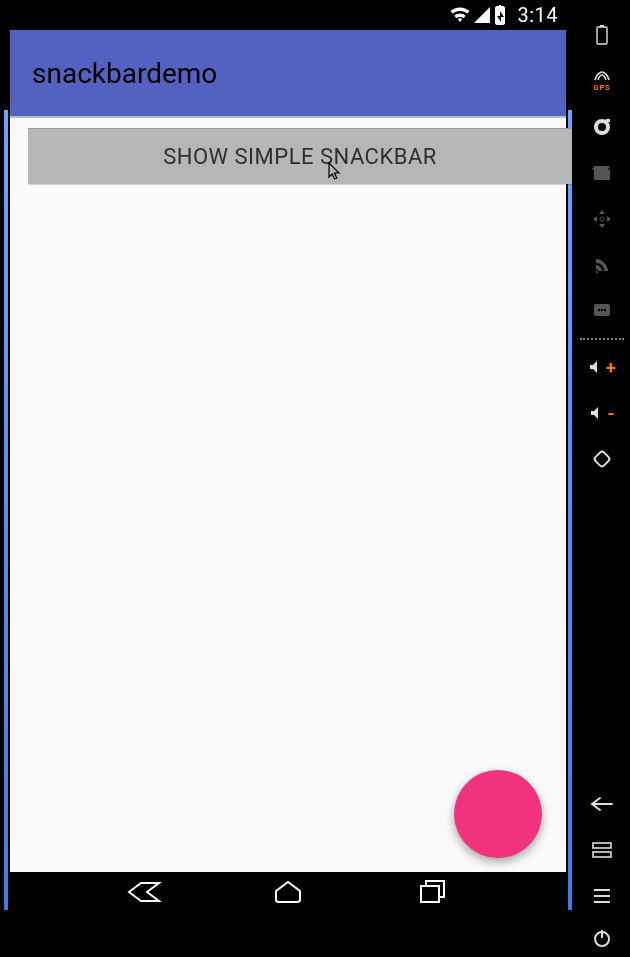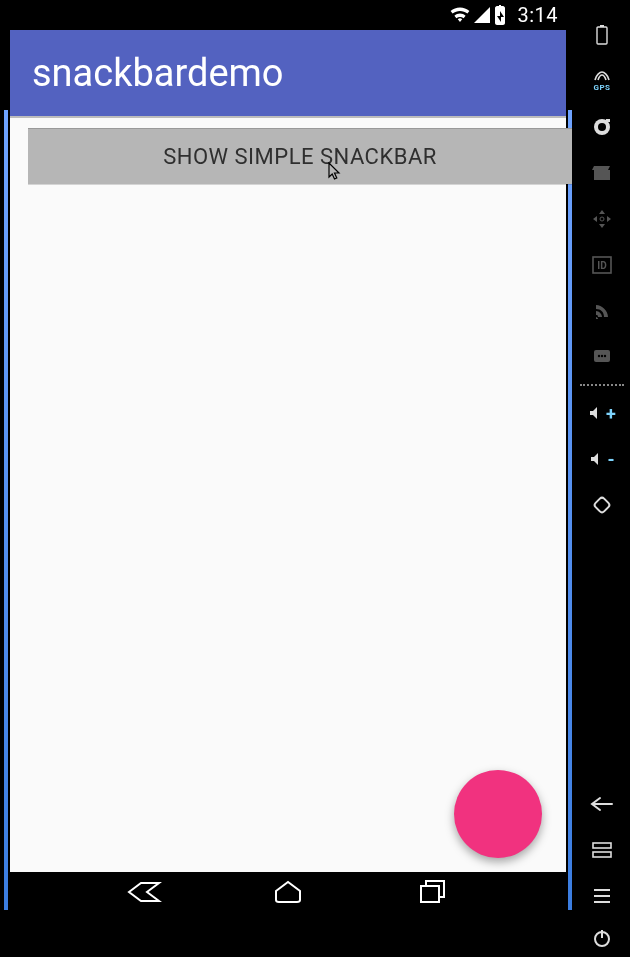--- a/index.html
+++ b/index.html
@@ -42,22 +42,22 @@
     .status-time { font-size: 20px; margin-left: 6px; letter-spacing: 0.5px; }
     .app-bar {
       height: 88px;
       background: #5362c0;
       display: flex;
       align-items: center;
       padding: 0 22px;
       border-bottom: 2px solid #bcbcbc;
     }
     .app-title {
-      color: #ffffff;
-      font-size: 38px;
+      color: #000000;
+      font-size: 28px;
       font-weight: 400;
     }
     .content-area {
       position: relative;
       background: #fafafa;
       height: calc(100% - 30px - 88px - 48px);
       padding: 10px 6px;
     }
     .main-button {
       width: 100%;
@@ -121,21 +121,21 @@
       align-items: center;
       padding-top: 12px;
       gap: 0;
     }
     .side-btn {
       width: 56px;
       height: 46px;
       display: flex;
       align-items: center;
       justify-content: center;
-      color: #7dd3fc;
+      color: #f97316;
       cursor: pointer;
       font-size: 18px;
     }
     .side-btn.dim { color: #555; }
     .side-sep {
       width: 44px;
       height: 1px;
       border-top: 2px dotted #888;
       margin: 4px 0;
     }
@@ -237,26 +237,20 @@
         <path d="M2 2l16 0-2 4-16 0z" fill="#555"></path>
       </svg>
   </div>
   <div class="side-btn dim">
     <svg width="22" height="22" viewBox="0 0 22 22">
         <path d="M11 2l3 4h-6zM11 20l-3-4h6zM2 11l4-3v6zM20 11l-4 3v-6z" fill="#555"></path>
         <circle cx="11" cy="11" r="2" fill="none" stroke="#555"></circle>
       </svg>
   </div>
   <div class="side-btn dim">
-    <svg width="22" height="20" viewBox="0 0 22 20">
-        <rect x="2" y="2" width="18" height="16" fill="none" stroke="#555" stroke-width="1.6"></rect>
-        <text x="11" y="14" text-anchor="middle" fill="#555" font-size="10" font-weight="700">ID</text>
-      </svg>
-  </div>
-  <div class="side-btn dim">
     <svg width="20" height="20" viewBox="0 0 20 20">
         <path d="M4 4c6 0 12 6 12 12h-4c0-5-3-8-8-8zM4 10c3 0 6 3 6 6H6c0-2-1-2-2-2zM4 16c1 0 2 1 2 2H4z" fill="#555"></path>
       </svg>
   </div>
   <div class="side-btn dim">
     <svg width="20" height="18" viewBox="0 0 20 18">
         <rect x="2" y="2" width="16" height="12" rx="2" fill="#555"></rect>
         <circle cx="7" cy="8" r="1.2" fill="#000"></circle>
         <circle cx="10" cy="8" r="1.2" fill="#000"></circle>
         <circle cx="13" cy="8" r="1.2" fill="#000"></circle>

